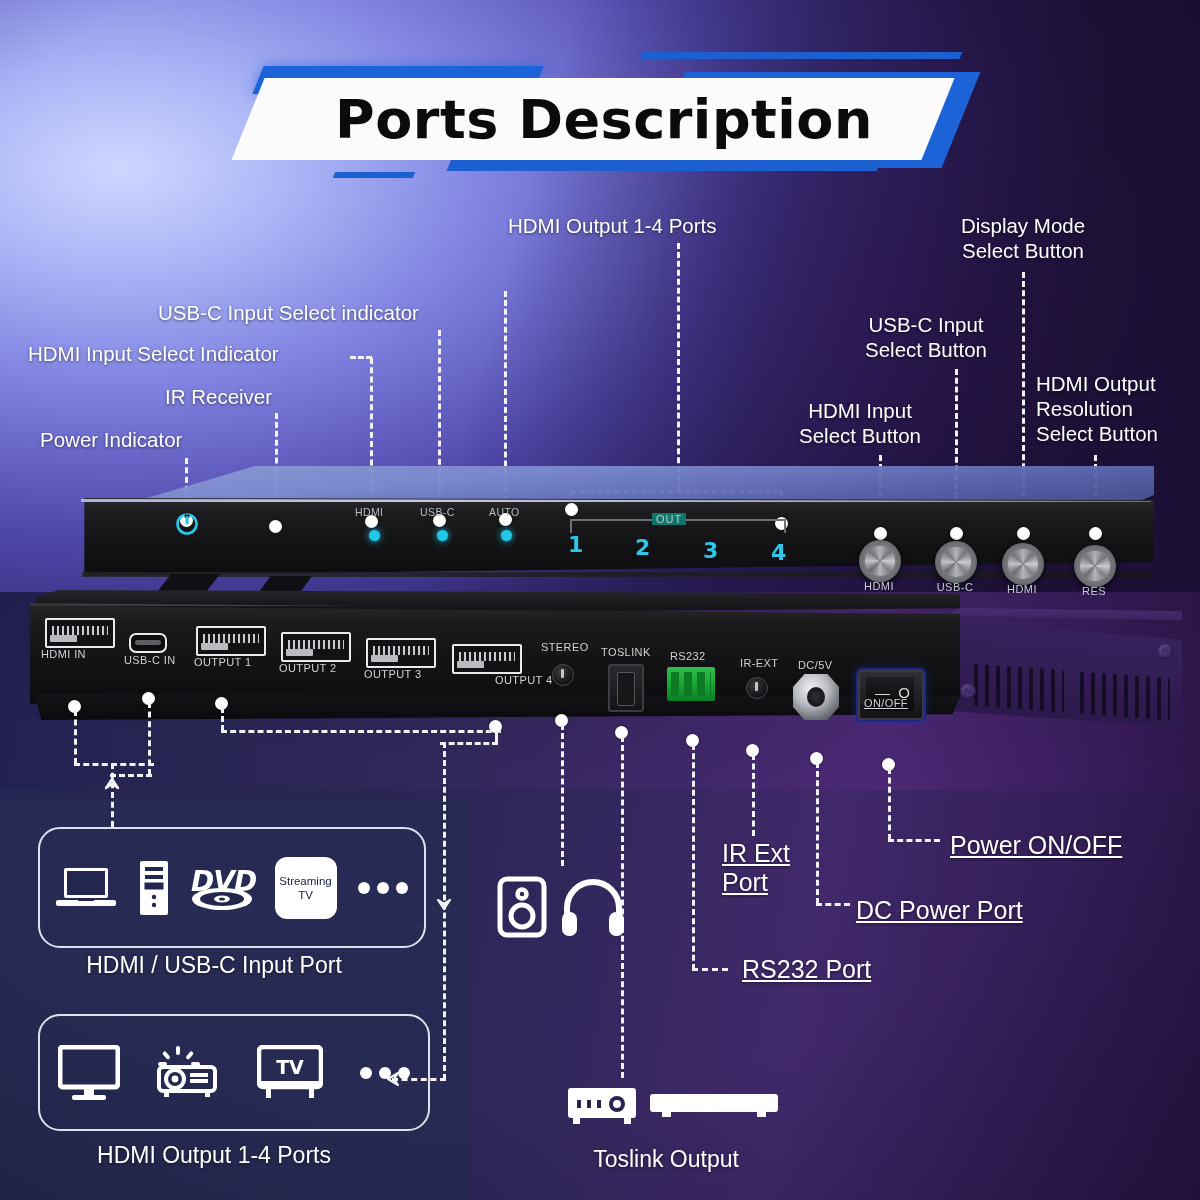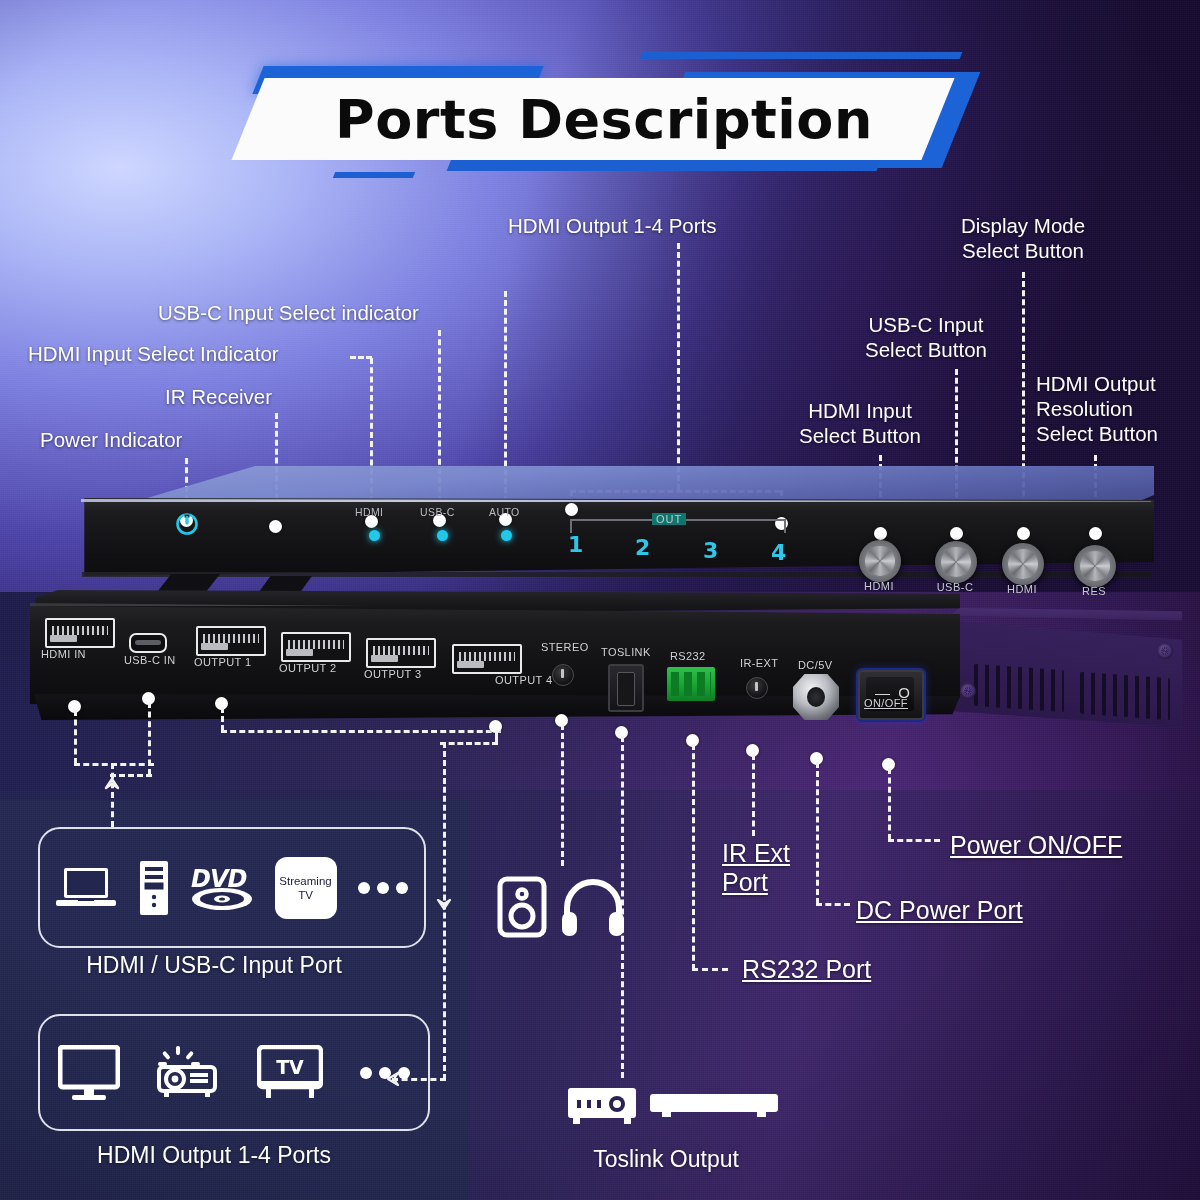--- a/index.html
+++ b/index.html
@@ -402,21 +402,21 @@
     </svg>
     <svg width="32" height="56" viewBox="0 0 32 56">
       <rect x="2" y="1" width="28" height="54" rx="2" fill="#fff"></rect>
       <rect x="7" y="7" width="18" height="4" fill="#23264f"></rect>
       <rect x="7" y="15" width="18" height="4" fill="#23264f"></rect>
       <rect x="7" y="23" width="18" height="6" fill="#23264f" stroke="#23264f"></rect>
       <circle cx="16" cy="37" r="2.2" fill="#23264f"></circle>
       <circle cx="16" cy="45" r="2.2" fill="#23264f"></circle>
     </svg>
     <div style="position:relative;width:62px;height:46px;">
-      <div style="position:absolute;left:0;top:0;width:62px;height:24px;color:#fff;font-size:24px;font-weight:bold;font-style:italic;font-family:'DejaVu Sans',sans-serif;letter-spacing:-1px;">DVD</div>
+      <div style="position:absolute;left:0;top:0;width:62px;height:24px;color:#fff;font-size:28px;font-weight:bold;font-style:italic;font-family:'DejaVu Sans',sans-serif;letter-spacing:-1px;">DVD</div>
       <svg style="position:absolute;left:0;top:22px;" width="62" height="24" viewBox="0 0 62 24">
         <ellipse cx="31" cy="12" rx="30" ry="11" fill="#fff"></ellipse>
         <ellipse cx="31" cy="12" rx="22" ry="7" fill="#23264f"></ellipse>
         <ellipse cx="31" cy="12" rx="8" ry="3.5" fill="#fff"></ellipse>
         <ellipse cx="31" cy="12" rx="3" ry="1.6" fill="#23264f"></ellipse>
       </svg>
     </div>
     <div style="width:62px;height:62px;border-radius:12px;background:#fff;display:flex;flex-direction:column;
                 align-items:center;justify-content:center;color:#1a1d3c;font-size:11.5px;line-height:14px;text-align:center;">
       <span>Streaming</span>

